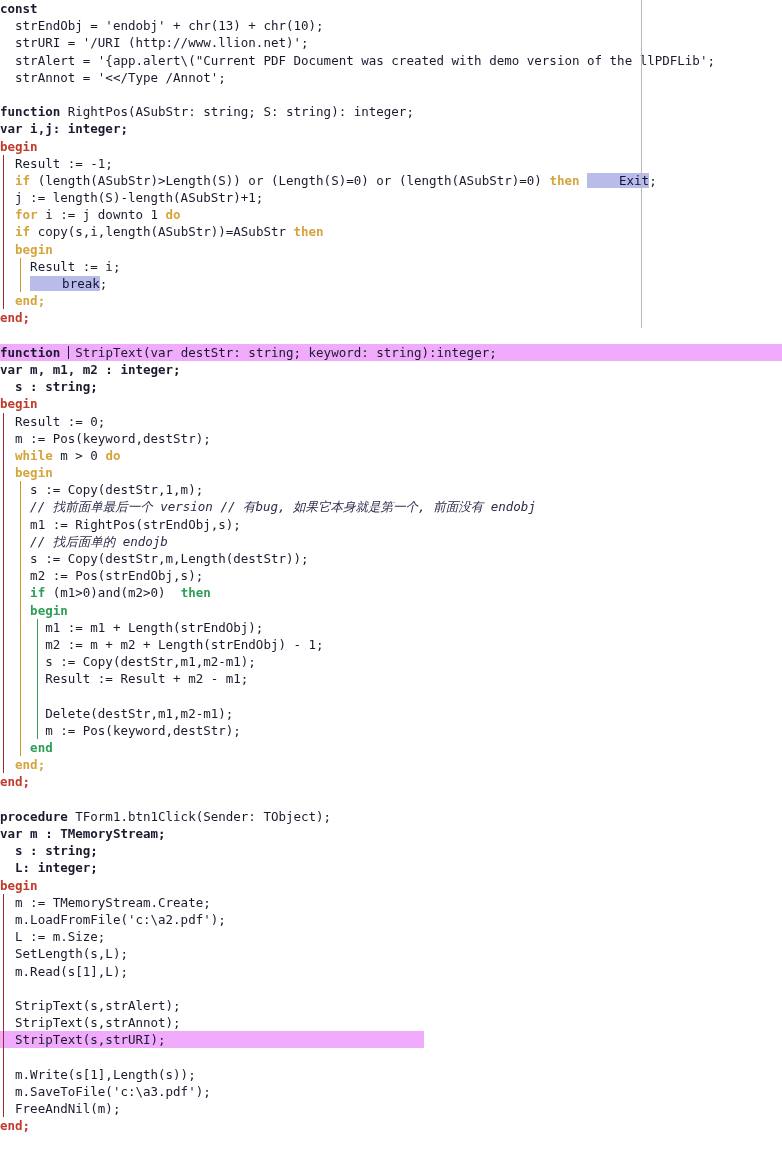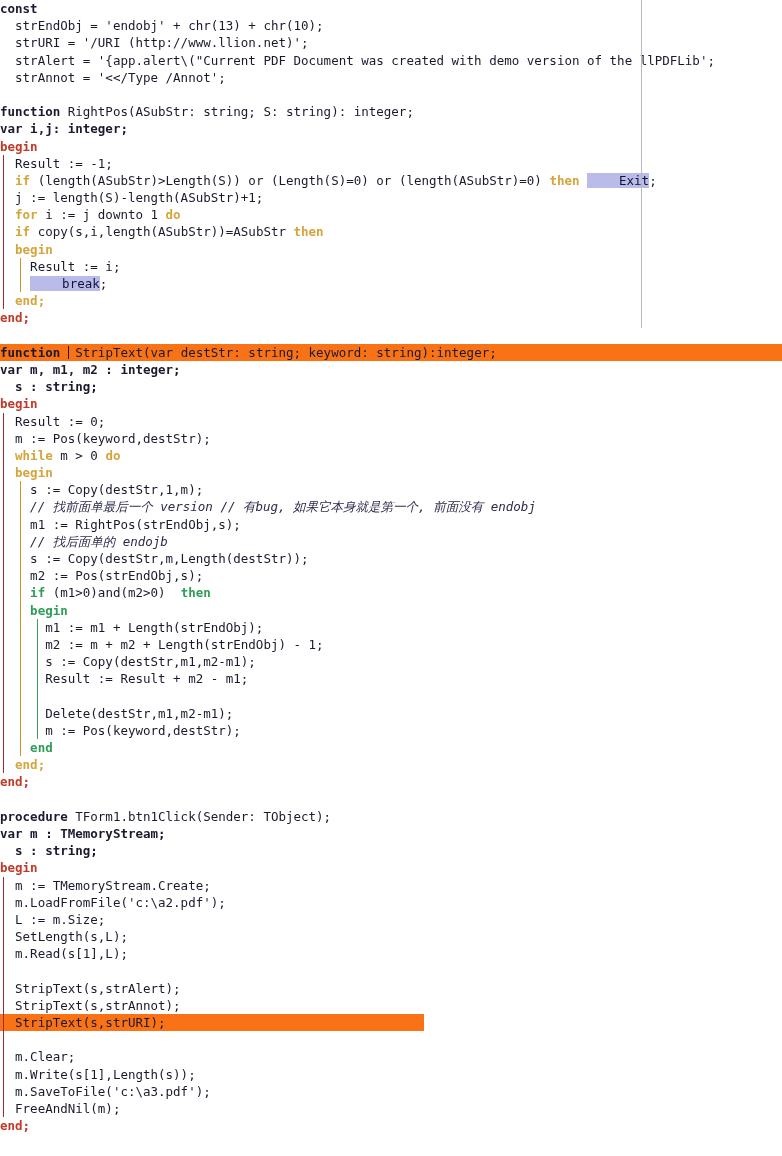--- a/index.html
+++ b/index.html
@@ -45,21 +45,21 @@
   .g.lvl1{left:20px;background:#c9962e;}
   .g.lvl2g{left:37px;background:#3a9b5c;}
 
   
   .kw      {color:#d6a43c;font-weight:bold;}
   .kw-red  {color:#c0392b;font-weight:bold;}
   .kw-grn  {color:#2e9e57;font-weight:bold;}
   .kw-blk  {color:#1a1a2e;font-weight:bold;}
   .cmt     {color:#2b2b4a;font-style:italic;}
   .sel     {background:#b9bce8;color:#12123a;padding-left:32px;}
-  .hl-row  {background:#f97316;}
+  .hl-row  {background:#f0abfc;}
   .caret{
     display:inline-block;
     width:1px;height:13px;
     background:#1a1a2e;
     vertical-align:-2px;
     margin:0 -1px 0 0;
   }
   .blank{height:17.2px;}
 </style>
 </head>
@@ -144,35 +144,35 @@
 
 
   <div class="line"><span class="g lvl0"></span><span class="txt">  </span><span class="txt kw">end;</span></div>
 
   <div class="line"><span class="txt kw-red">end;</span></div>
   <div class="blank"></div>
 
   <div class="line"><span class="txt kw-blk">procedure</span><span class="txt"> TForm1.btn1Click(Sender: TObject);</span></div>
   <div class="line"><span class="txt kw-blk">var m : TMemoryStream;</span></div>
   <div class="line"><span class="txt kw-blk">  s : string;</span></div>
+  <div class="line"><span class="txt kw-blk">  L: integer;</span></div>
   <div class="line"><span class="txt kw-red">begin</span></div>
 
   <div class="line"><span class="g lvl0"></span><span class="txt">  m := TMemoryStream.Create;</span></div>
   <div class="line"><span class="g lvl0"></span><span class="txt">  m.LoadFromFile('c:\a2.pdf');</span></div>
   <div class="line"><span class="g lvl0"></span><span class="txt">  L := m.Size;</span></div>
   <div class="line"><span class="g lvl0"></span><span class="txt">  SetLength(s,L);</span></div>
   <div class="line"><span class="g lvl0"></span><span class="txt">  m.Read(s[1],L);</span></div>
 
   <div class="line"><span class="g lvl0"></span></div>
 
   <div class="line"><span class="g lvl0"></span><span class="txt">  StripText(s,strAlert);</span></div>
   <div class="line"><span class="g lvl0"></span><span class="txt">  StripText(s,strAnnot);</span></div>
   <div class="line hl-row" style="width:424px;"><span class="g lvl0"></span><span class="txt">  StripText(s,strURI);</span></div>
 
   <div class="line"><span class="g lvl0"></span></div>
 
-  <div class="line"><span class="g lvl0"></span><span class="txt">  m.Clear;</span></div>
   <div class="line"><span class="g lvl0"></span><span class="txt">  m.Write(s[1],Length(s));</span></div>
   <div class="line"><span class="g lvl0"></span><span class="txt">  m.SaveToFile('c:\a3.pdf');</span></div>
   <div class="line"><span class="g lvl0"></span><span class="txt">  FreeAndNil(m);</span></div>
   <div class="line"><span class="txt kw-red">end;</span></div>
 
 </div>
 
 </body></html>

